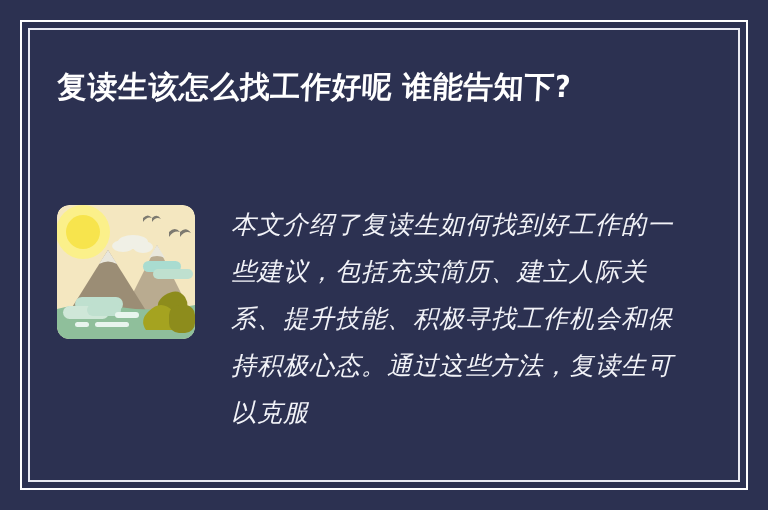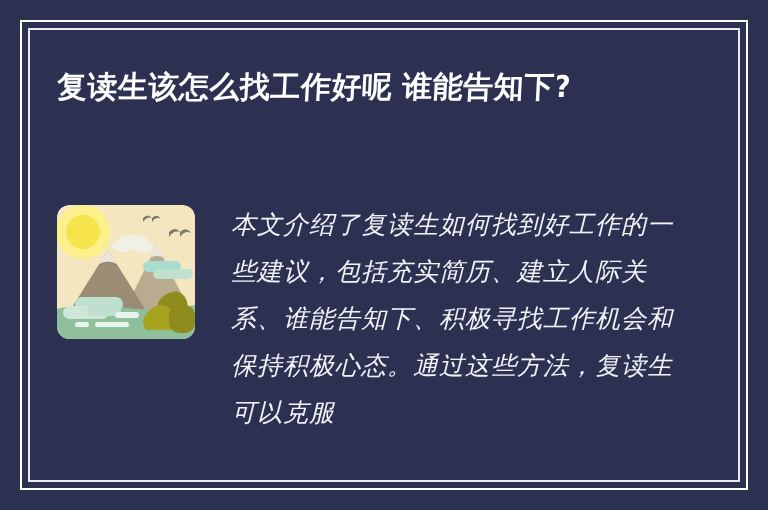--- a/index.html
+++ b/index.html
@@ -148,16 +148,16 @@
 
           <path d="M86 13 q5 -5 9 0 q-5 -2 -9 4 Z M95 13 q5 -5 9 1 q-5 -3 -9 3 Z" fill="#7d7a70"></path>
           <path d="M112 27 q6 -6 11 0 q-6 -2 -11 5 Z M123 27 q6 -6 11 1 q-6 -3 -11 4 Z" fill="#7d7a70"></path>
 
           <circle cx="26" cy="27" r="27" fill="#fbf08a"></circle>
           <circle cx="26" cy="27" r="17" fill="#f7e44d"></circle>
         </g>
       </svg>
     </div>
 
-    <div id="summary">本文介绍了复读生如何找到好工作的一些建议，包括充实简历、建立人际关系、谁能告知下、积极寻找工作机会和保持积极心态。通过这些方法，复读生可以克服</div>
+    <div id="summary">本文介绍了复读生如何找到好工作的一些建议，包括充实简历、建立人际关系、提升技能、积极寻找工作机会和保持积极心态。通过这些方法，复读生可以克服</div>
 
   </div>
 </div>
 
 </body></html>

